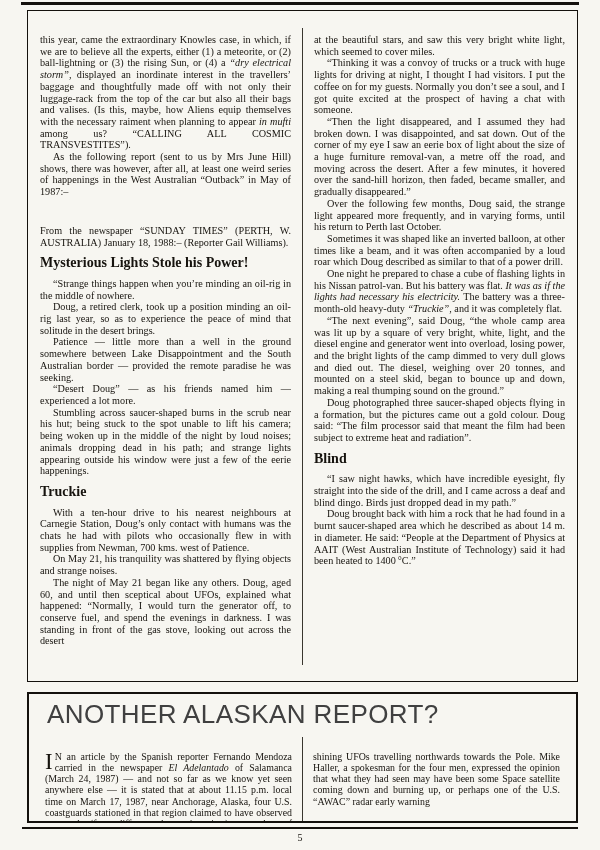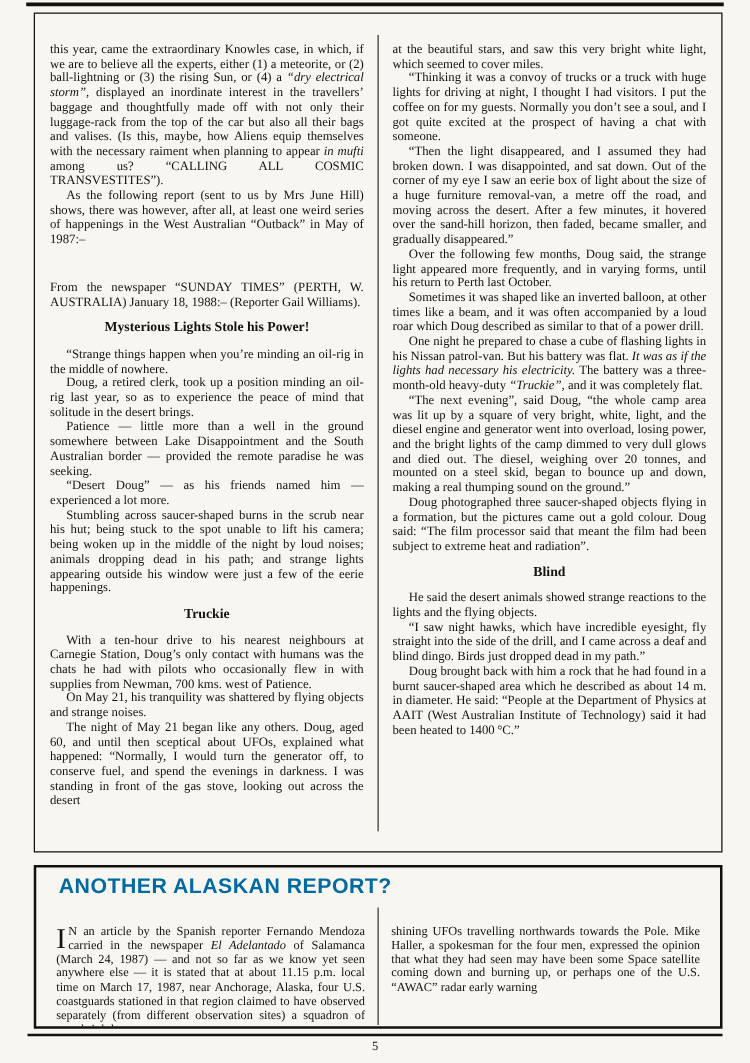--- a/index.html
+++ b/index.html
@@ -20,30 +20,30 @@
   }
   .col{flex:1;font-size:10.2px;line-height:11.7px;}
   .col-left{padding-right:11px;}
   .col-right{padding-left:11px;}
   .divider{width:1px;background:#3a362f;margin:10px 0;}
   .para{margin:0;text-align:justify;text-indent:13px;}
   .para.noindent{text-indent:0;margin-top:16px;}
   .para.right{text-align:right;font-weight:bold;}
   .it{font-style:italic;}
   .gap{height:11px;}
-  .sec-heading{text-align:center;font-weight:700;font-size:11px;margin:9px 0 9px 0;}
+  .sec-heading{font-weight:700;font-size:14px;margin:9px 0 9px 0;}
   .bottom-box{
     position:absolute;top:692px;left:27px;width:551px;height:131px;
     border:2px solid #14110d;box-sizing:border-box;
     padding:2px 16px 2px 16px;overflow:hidden;
   }
   .headline{
     font-family:"Liberation Sans", sans-serif;
-    font-weight:700;font-size:17px;letter-spacing:0.4px;
-    margin:3px 0 5px 2px;color:#0369a1;
+    font-weight:400;font-size:26px;letter-spacing:0.4px;
+    margin:3px 0 5px 2px;color:#404040;
   }
   .bottom-cols{display:flex;}
   .bottom-cols .col{font-size:9.9px;line-height:11.15px;}
   .bottom-cols .col-left{padding-right:10px;}
   .bottom-cols .col-right{padding-left:10px;}
   .bottom-cols .divider{margin:2px 0 14px 0;}
   .dropcap{float:left;font-size:23px;line-height:19px;padding:1px 2px 0 0;}
   .footer-rule{position:absolute;top:827px;left:22px;width:556px;height:2px;background:#14110d;}
   .page-number{position:absolute;top:832px;left:0;width:600px;text-align:center;font-size:10px;}
 </style>
@@ -75,21 +75,20 @@
     <div class="col col-right">
         <p class="para noindent"><span>at the beautiful stars, and saw this very bright white light, which seemed to cover miles.</span></p>
         <p class="para"><span>“Thinking it was a convoy of trucks or a truck with huge lights for driving at night, I thought I had visitors. I put the coffee on for my guests. Normally you don’t see a soul, and I got quite excited at the prospect of having a chat with someone.</span></p>
         <p class="para"><span>“Then the light disappeared, and I assumed they had broken down. I was disappointed, and sat down. Out of the corner of my eye I saw an eerie box of light about the size of a huge furniture removal-van, a metre off the road, and moving across the desert. After a few minutes, it hovered over the sand-hill horizon, then faded, became smaller, and gradually disappeared.”</span></p>
         <p class="para"><span>Over the following few months, Doug said, the strange light appeared more frequently, and in varying forms, until his return to Perth last October.</span></p>
         <p class="para"><span>Sometimes it was shaped like an inverted balloon, at other times like a beam, and it was often accompanied by a loud roar which Doug described as similar to that of a power drill.</span></p>
         <p class="para"><span>One night he prepared to chase a cube of flashing lights in his Nissan patrol-van. But his battery was flat. </span><span class="it">It was as if the lights had necessary his electricity.</span><span> The battery was a three-month-old heavy-duty </span><span class="it">“Truckie”</span><span>, and it was completely flat.</span></p>
         <p class="para"><span>“The next evening”, said Doug, “the whole camp area was lit up by a square of very bright, white, light, and the diesel engine and generator went into overload, losing power, and the bright lights of the camp dimmed to very dull glows and died out. The diesel, weighing over 20 tonnes, and mounted on a steel skid, began to bounce up and down, making a real thumping sound on the ground.”</span></p>
         <p class="para"><span>Doug photographed three saucer-shaped objects flying in a formation, but the pictures came out a gold colour. Doug said: “The film processor said that meant the film had been subject to extreme heat and radiation”.</span></p>
         <div class="sec-heading">Blind</div>
-        <p class="para"><span>He said the desert animals showed strange reactions to the lights and the flying objects.</span></p>
         <p class="para"><span>“I saw night hawks, which have incredible eyesight, fly straight into the side of the drill, and I came across a deaf and blind dingo. Birds just dropped dead in my path.”</span></p>
         <p class="para"><span>Doug brought back with him a rock that he had found in a burnt saucer-shaped area which he described as about 14 m. in diameter. He said: “People at the Department of Physics at AAIT (West Australian Institute of Technology) said it had been heated to 1400 °C.”</span></p>
       </div>
   </div>
 
   <div class="bottom-box">
     <div class="headline">ANOTHER ALASKAN REPORT?</div>
     <div class="bottom-cols">
       <div class="col col-left">
           <p class="para noindent"><span class="dropcap">I</span><span>N an article by the Spanish reporter Fernando Mendoza carried in the newspaper </span><span class="it">El Adelantado</span><span> of Salamanca (March 24, 1987) — and not so far as we know yet seen anywhere else — it is stated that at about 11.15 p.m. local time on March 17, 1987, near Anchorage, Alaska, four U.S. coastguards stationed in that region claimed to have observed separately (from different observation sites) a squadron of very brightly</span></p>

